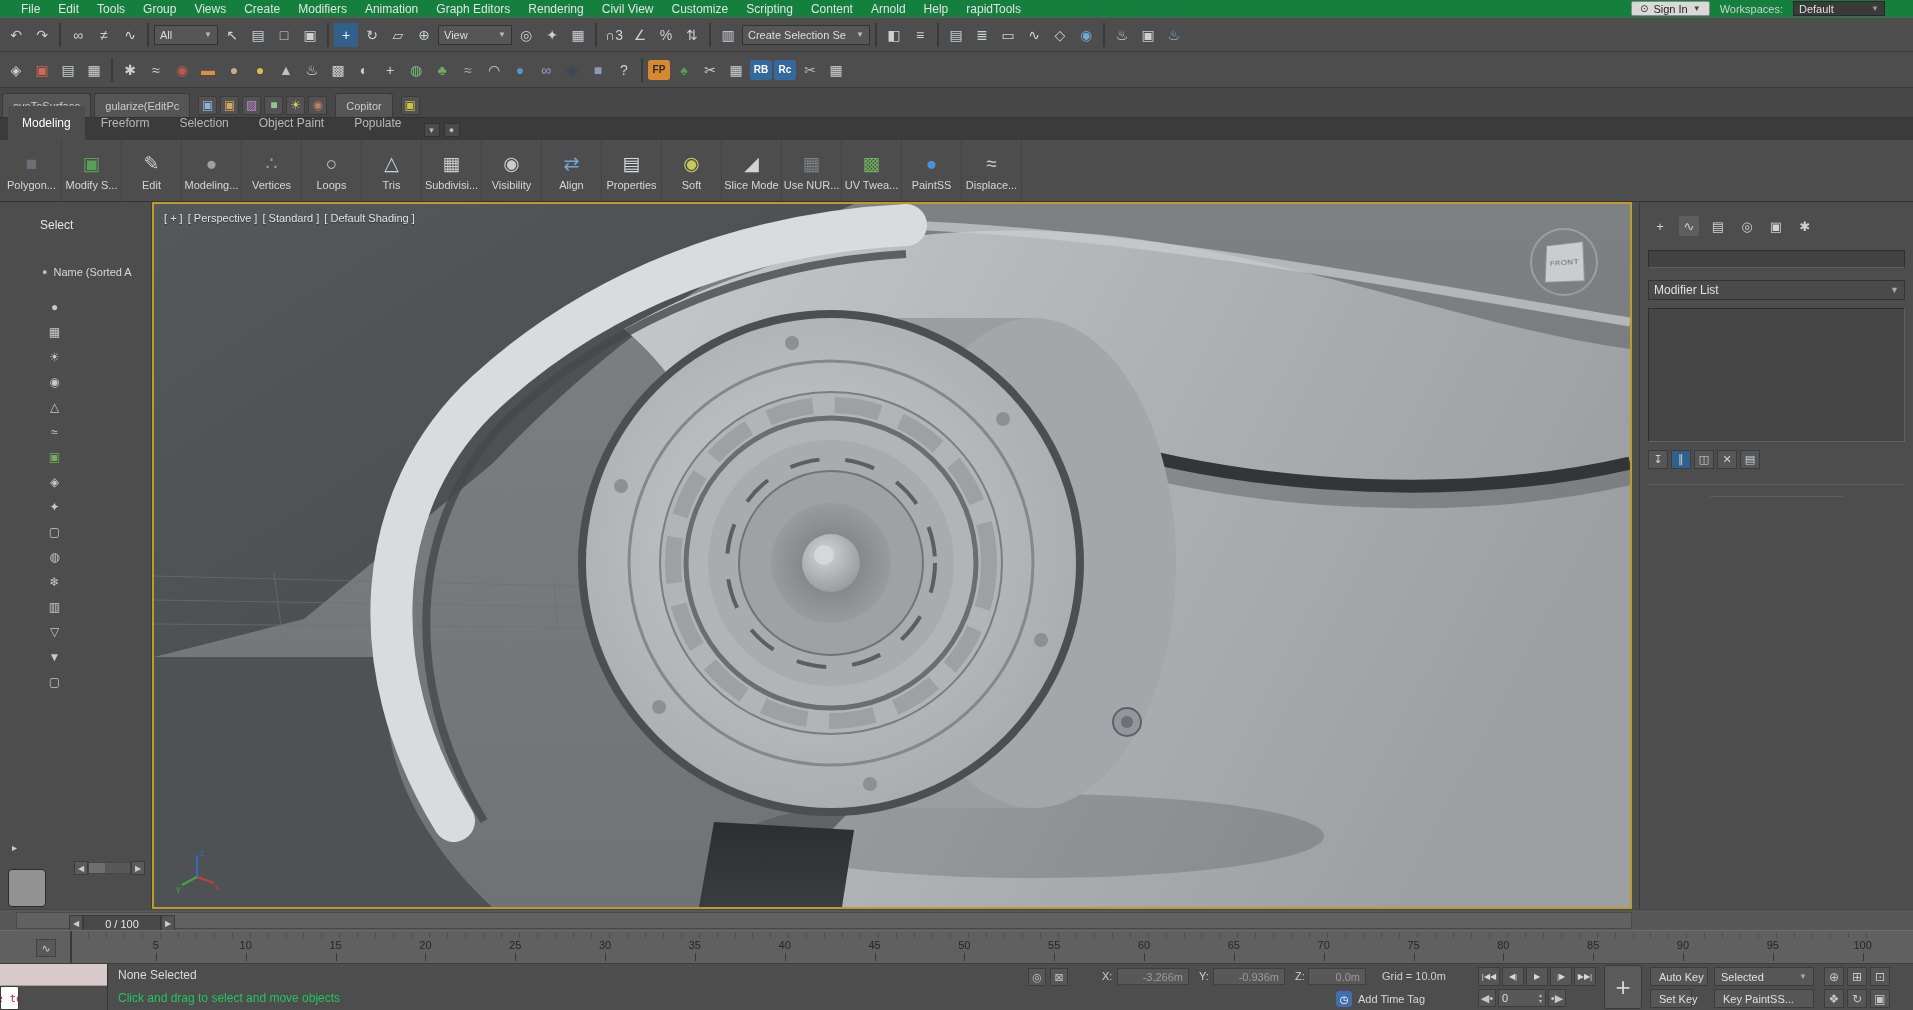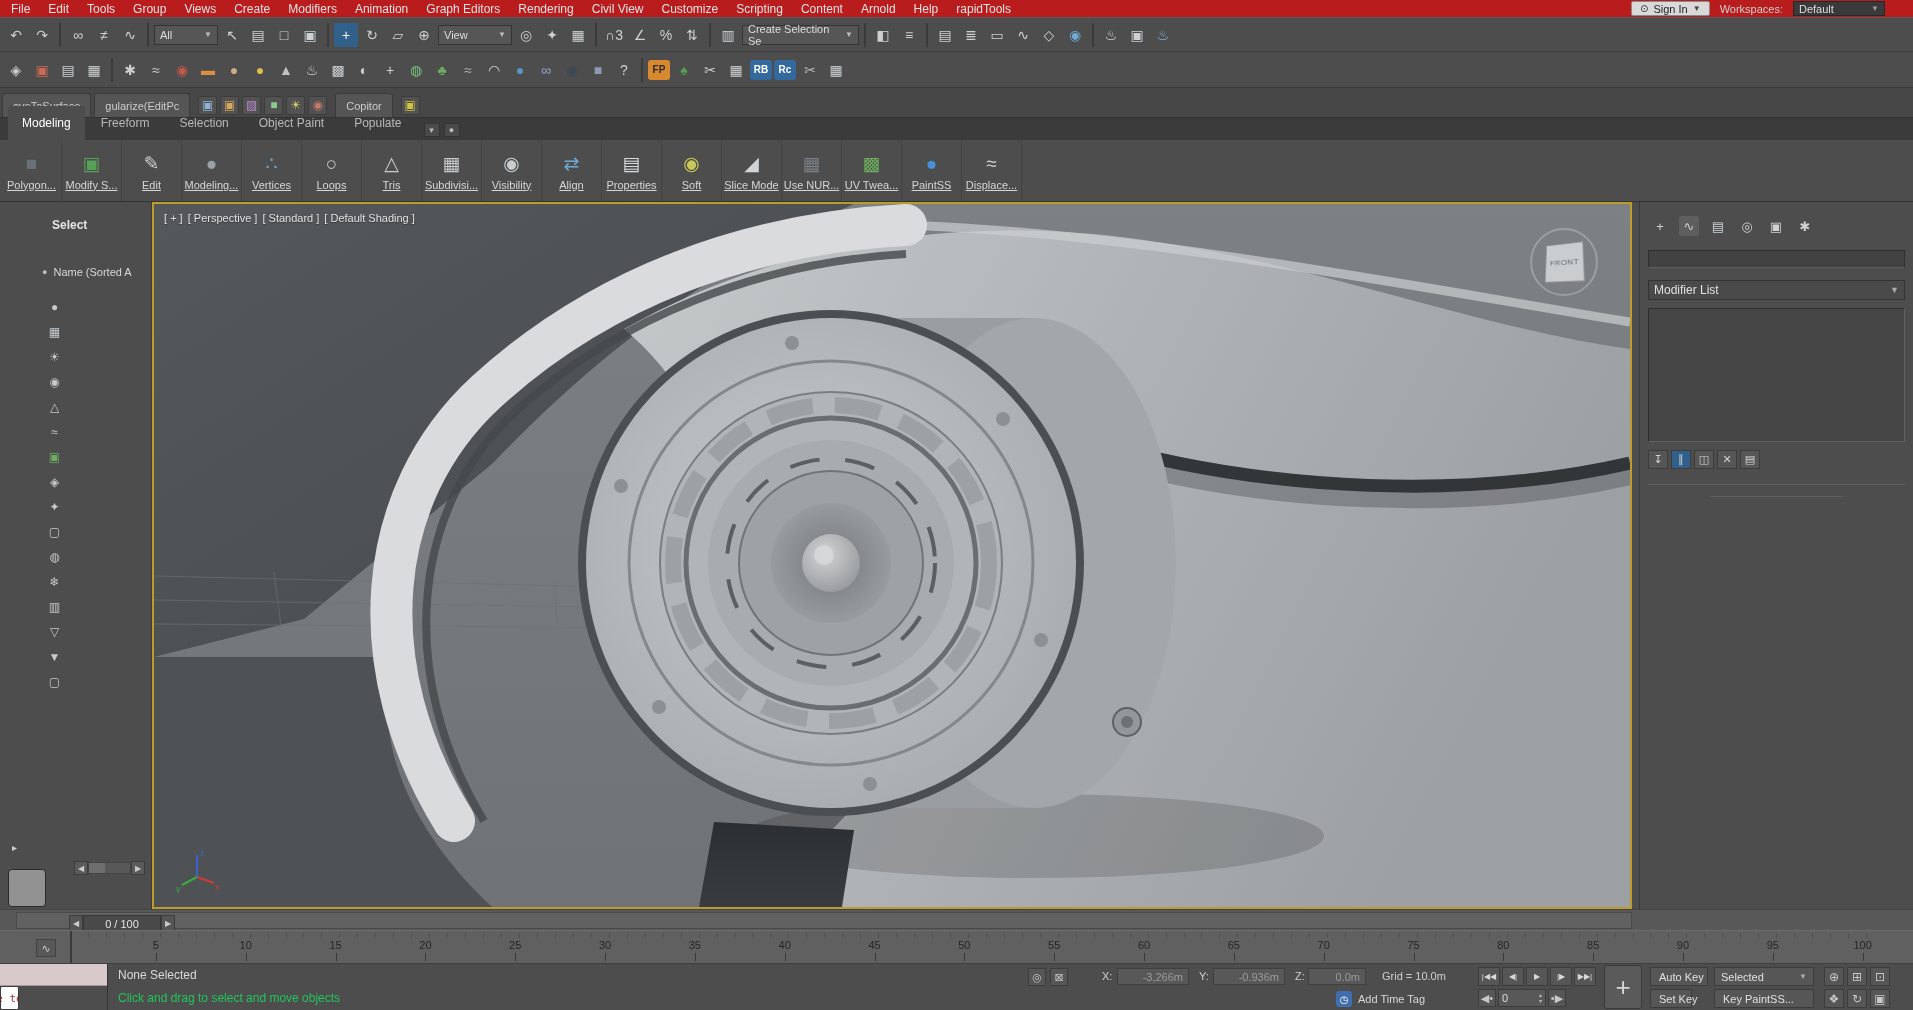--- a/index.html
+++ b/index.html
@@ -1,21 +1,21 @@
 <!DOCTYPE html>
 <html><head>
 <meta charset="utf-8">
 <style>
   html,body{margin:0;padding:0;background:#2f2f2f;}
   *{box-sizing:border-box;}
   .app{position:relative;width:1913px;height:1010px;background:#4d4d4d;
        font-family:"Liberation Sans","DejaVu Sans",sans-serif;color:#d6d6d6;overflow:hidden;}
 
   
-  .menubar{height:17px;background:#b91c1c;display:flex;align-items:center;font-size:12px;padding-left:2px;}
+  .menubar{height:17px;background:#15803d;display:flex;align-items:center;font-size:12px;padding-left:12px;}
   .menu-item{padding:0 9px;color:#e2e2e2;white-space:nowrap;cursor:default;}
   .menubar-right{margin-left:auto;display:flex;align-items:center;gap:10px;padding-right:28px;}
   .signin{height:15px;background:#d9d9d9;border:1px solid #8a8a8a;border-radius:2px;color:#222;
           display:flex;align-items:center;gap:5px;padding:0 8px;font-size:11px;}
   .signin .arr{font-size:8px;color:#444;}
   .user-glyph{font-size:10px;color:#333;}
   .ws-label{font-size:11px;color:#cfcfcf;}
   .ws-dd{width:92px;height:15px;background:#3a3a3a;border:1px solid #282828;font-size:11px;color:#ddd;
          display:flex;align-items:center;justify-content:space-between;padding:0 5px;}
   .ws-dd .arr{font-size:8px;color:#999;}
@@ -28,47 +28,47 @@
   .ticon{width:24px;height:24px;display:flex;align-items:center;justify-content:center;
          font-size:14px;color:#ccd0d2;border-radius:2px;flex:none;cursor:default;}
   .ticon.hl{background:#31618a;color:#eef3f7;}
   .ticon.badge{font-size:10px;font-weight:bold;border-radius:3px;width:22px;height:20px;}
   .ticon.sep{width:2px;height:24px;background:#3a3a3a;border-radius:0;margin:0 3px;font-size:0;}
   .tdd{height:20px;background:#565656;border:1px solid #333;display:flex;align-items:center;
        font-size:11px;padding:0 5px;gap:6px;color:#ddd;justify-content:space-between;flex:none;}
   .tdd .arr{font-size:8px;color:#bbb;}
   .dd-filter{width:64px;}
   .dd-view{width:74px;}
-  .dd-sets{width:117px;}
+  .dd-sets{width:128px;}
 
   
   .tabbar{height:30px;background:#474747;display:flex;align-items:flex-end;padding:0 2px;gap:3px;border-bottom:1px solid #333;}
   .doc-tab{height:24px;background:#555;border:1px solid #3a3a3a;border-bottom:none;border-radius:3px 3px 0 0;
            padding:0 10px;font-size:11px;display:flex;align-items:center;color:#ccc;flex:none;}
   .mini-icons{display:flex;gap:3px;align-items:center;height:24px;padding:0 5px;}
   .mini{width:19px;height:19px;display:flex;align-items:center;justify-content:center;font-size:12px;
         background:#525252;border:1px solid #3c3c3c;border-radius:2px;color:#ccc;}
 
   
   .ribbon-tabs{height:22px;background:#3b3b3b;display:flex;align-items:flex-end;padding-left:8px;font-size:12px;gap:2px;}
   .rtab{padding:10px 14px;color:#b8b8b8;flex:none;}
   .rtab.active{background:#4d4d4d;color:#fff;border-radius:3px 3px 0 0;}
   .rtab-extra{display:flex;align-items:center;gap:4px;margin-left:6px;padding-bottom:3px;}
   .rtab-extra span{width:16px;height:14px;display:flex;align-items:center;justify-content:center;
                    background:#4a4a4a;border:1px solid #333;font-size:9px;color:#bbb;}
   .ribbon-body{height:62px;background:#4d4d4d;display:flex;align-items:stretch;border-bottom:1px solid #333;padding-left:2px;}
   .rbtn{width:60px;display:flex;flex-direction:column;align-items:center;justify-content:center;gap:2px;
         border-right:1px solid #434343;flex:none;}
   .ricon{height:26px;display:flex;align-items:center;justify-content:center;font-size:19px;}
-  .rlabel{font-size:11px;color:#d6d6d6;white-space:nowrap;text-decoration:underline;}
+  .rlabel{font-size:11px;color:#d6d6d6;white-space:nowrap;}
 
   
   .main{display:flex;height:707px;}
   .sidebar{width:152px;background:#4d4d4d;position:relative;border-right:1px solid #3a3a3a;flex:none;}
-  .sx-title{position:absolute;top:16px;left:52px;font-size:12px;color:#e4e4e4;font-weight:bold;}
+  .sx-title{position:absolute;top:16px;left:40px;font-size:12px;color:#e4e4e4;}
   .sx-header{position:absolute;top:64px;left:42px;display:flex;align-items:center;gap:6px;font-size:11px;color:#d8d8d8;white-space:nowrap;}
   .sx-dot{font-size:9px;color:#bdbdbd;}
   .sx-rail{position:absolute;top:96px;left:46px;display:flex;flex-direction:column;gap:8px;}
   .sx-rail span{width:17px;height:17px;display:flex;align-items:center;justify-content:center;font-size:12px;color:#c6cacc;}
   .sx-flyout{position:absolute;left:12px;bottom:56px;font-size:10px;color:#cfcfcf;}
   .sx-hscroll{position:absolute;left:74px;right:6px;bottom:34px;height:14px;display:flex;align-items:center;}
   .sx-hs-btn{width:14px;height:14px;background:#5a5a5a;border:1px solid #3c3c3c;font-size:8px;color:#ccc;
              display:flex;align-items:center;justify-content:center;}
   .sx-hs-track{flex:1;height:12px;background:#585858;border:1px solid #444;}
   .sx-hs-thumb{width:38%;height:100%;background:#6e6e6e;}

